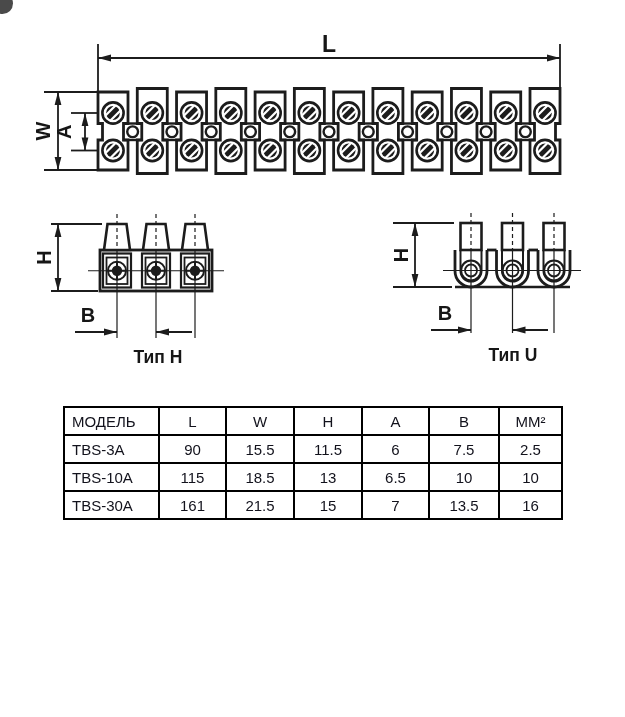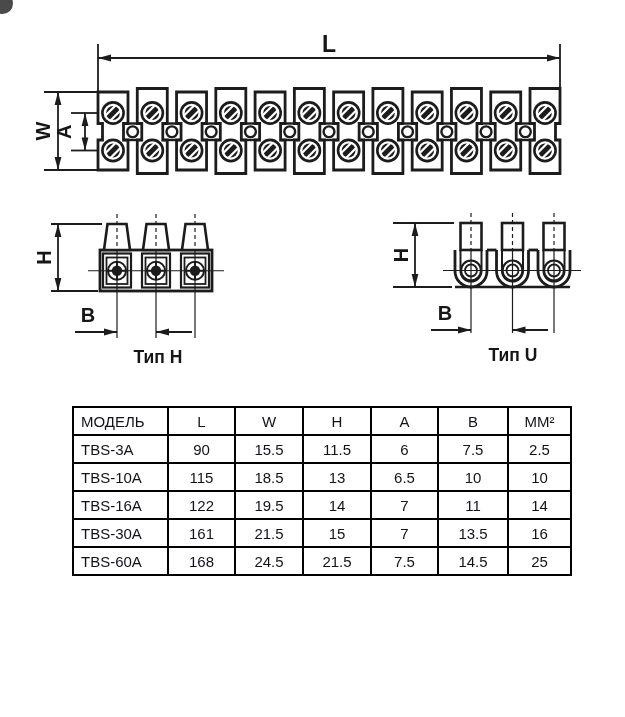--- a/index.html
+++ b/index.html
@@ -1,21 +1,21 @@
 <!DOCTYPE html>
 <html><head>
 <meta charset="utf-8">
 <style>
   html,body{margin:0;padding:0;background:#fff;}
   .page{position:relative;width:625px;height:717px;background:#fff;overflow:hidden;
         font-family:"Liberation Sans",sans-serif;}
   .corner-artifact{position:absolute;left:-8px;top:-7px;width:21px;height:21px;
         border-radius:50%;background:#4a4a4a;}
   svg text{font-family:"Liberation Sans",sans-serif;font-weight:bold;fill:#161616;}
-  table.spec{position:absolute;left:72px;top:406px;width:498px;border-collapse:collapse;
+  table.spec{position:absolute;left:63px;top:406px;width:498px;border-collapse:collapse;
         table-layout:fixed;color:#12121c;font-size:15px;}
   table.spec th,table.spec td{border:2px solid #000;height:26px;text-align:center;
         font-weight:normal;padding:0;white-space:nowrap;overflow:hidden;}
   table.spec th.model,table.spec td.model{text-align:left;padding-left:7px;}
 </style>
 </head>
 <body>
 
 <div class="page">
 
@@ -306,41 +306,23 @@
         <tr>
           <td class="model">TBS-10A</td>
           <td>115</td>
           <td>18.5</td>
           <td>13</td>
           <td>6.5</td>
           <td>10</td>
           <td>10</td>
         </tr>
         <tr>
-          <td class="model">TBS-16A</td>
-          <td>122</td>
-          <td>19.5</td>
-          <td>14</td>
-          <td>7</td>
-          <td>11</td>
-          <td>14</td>
-        </tr>
-        <tr>
           <td class="model">TBS-30A</td>
           <td>161</td>
           <td>21.5</td>
           <td>15</td>
           <td>7</td>
           <td>13.5</td>
           <td>16</td>
         </tr>
-        <tr>
-          <td class="model">TBS-60A</td>
-          <td>168</td>
-          <td>24.5</td>
-          <td>21.5</td>
-          <td>7.5</td>
-          <td>14.5</td>
-          <td>25</td>
-        </tr>
       </tbody>
   </table>
 </div>
 
 </body></html>

